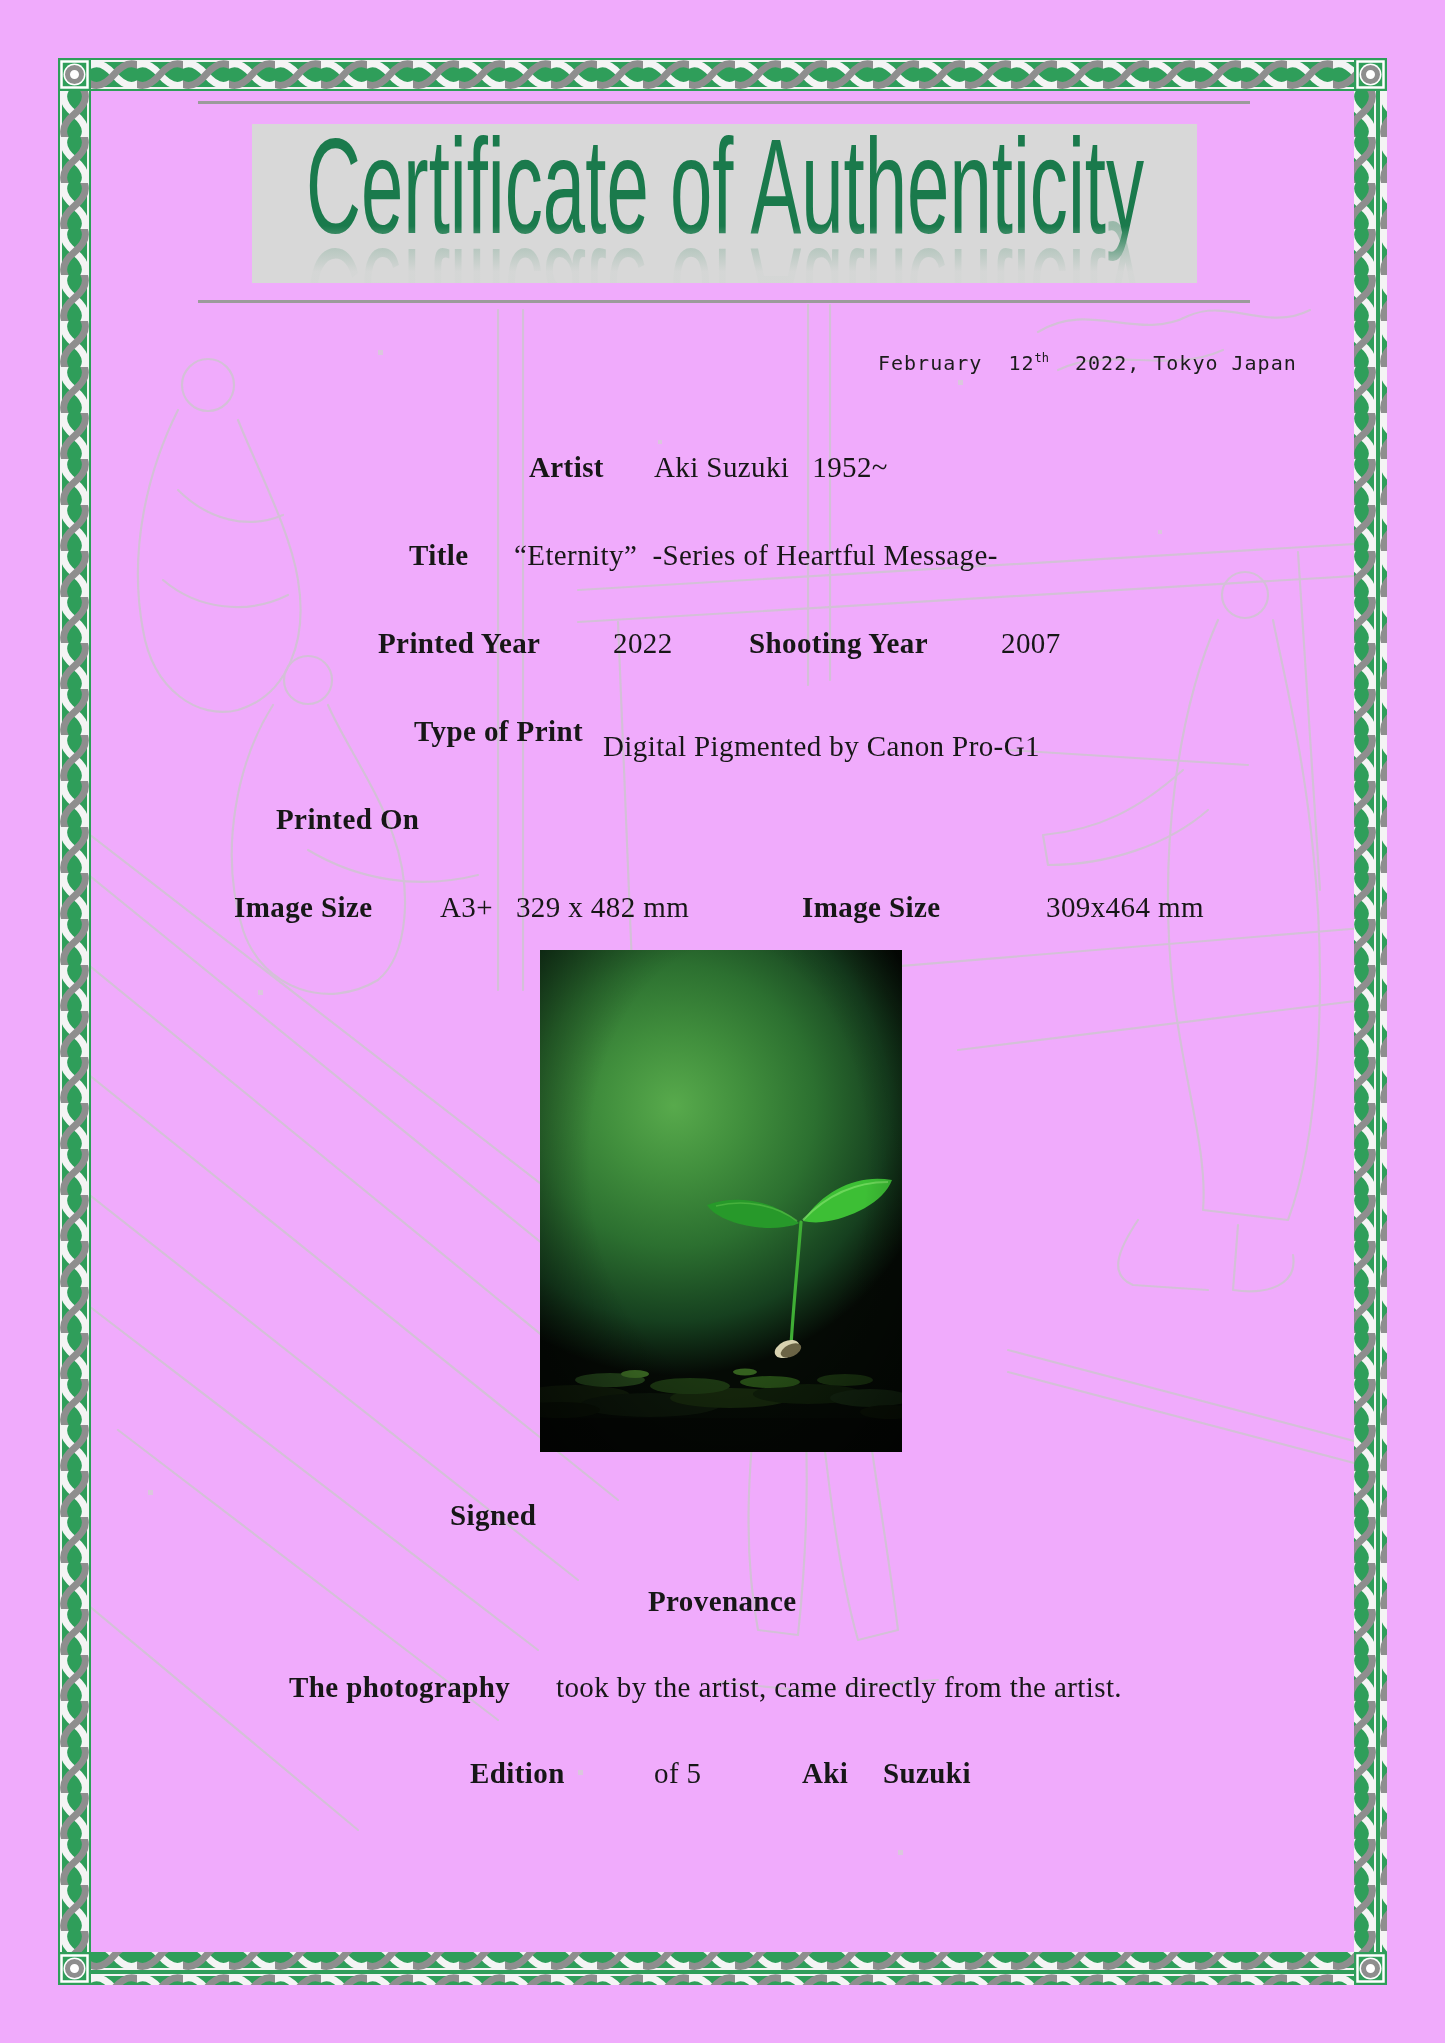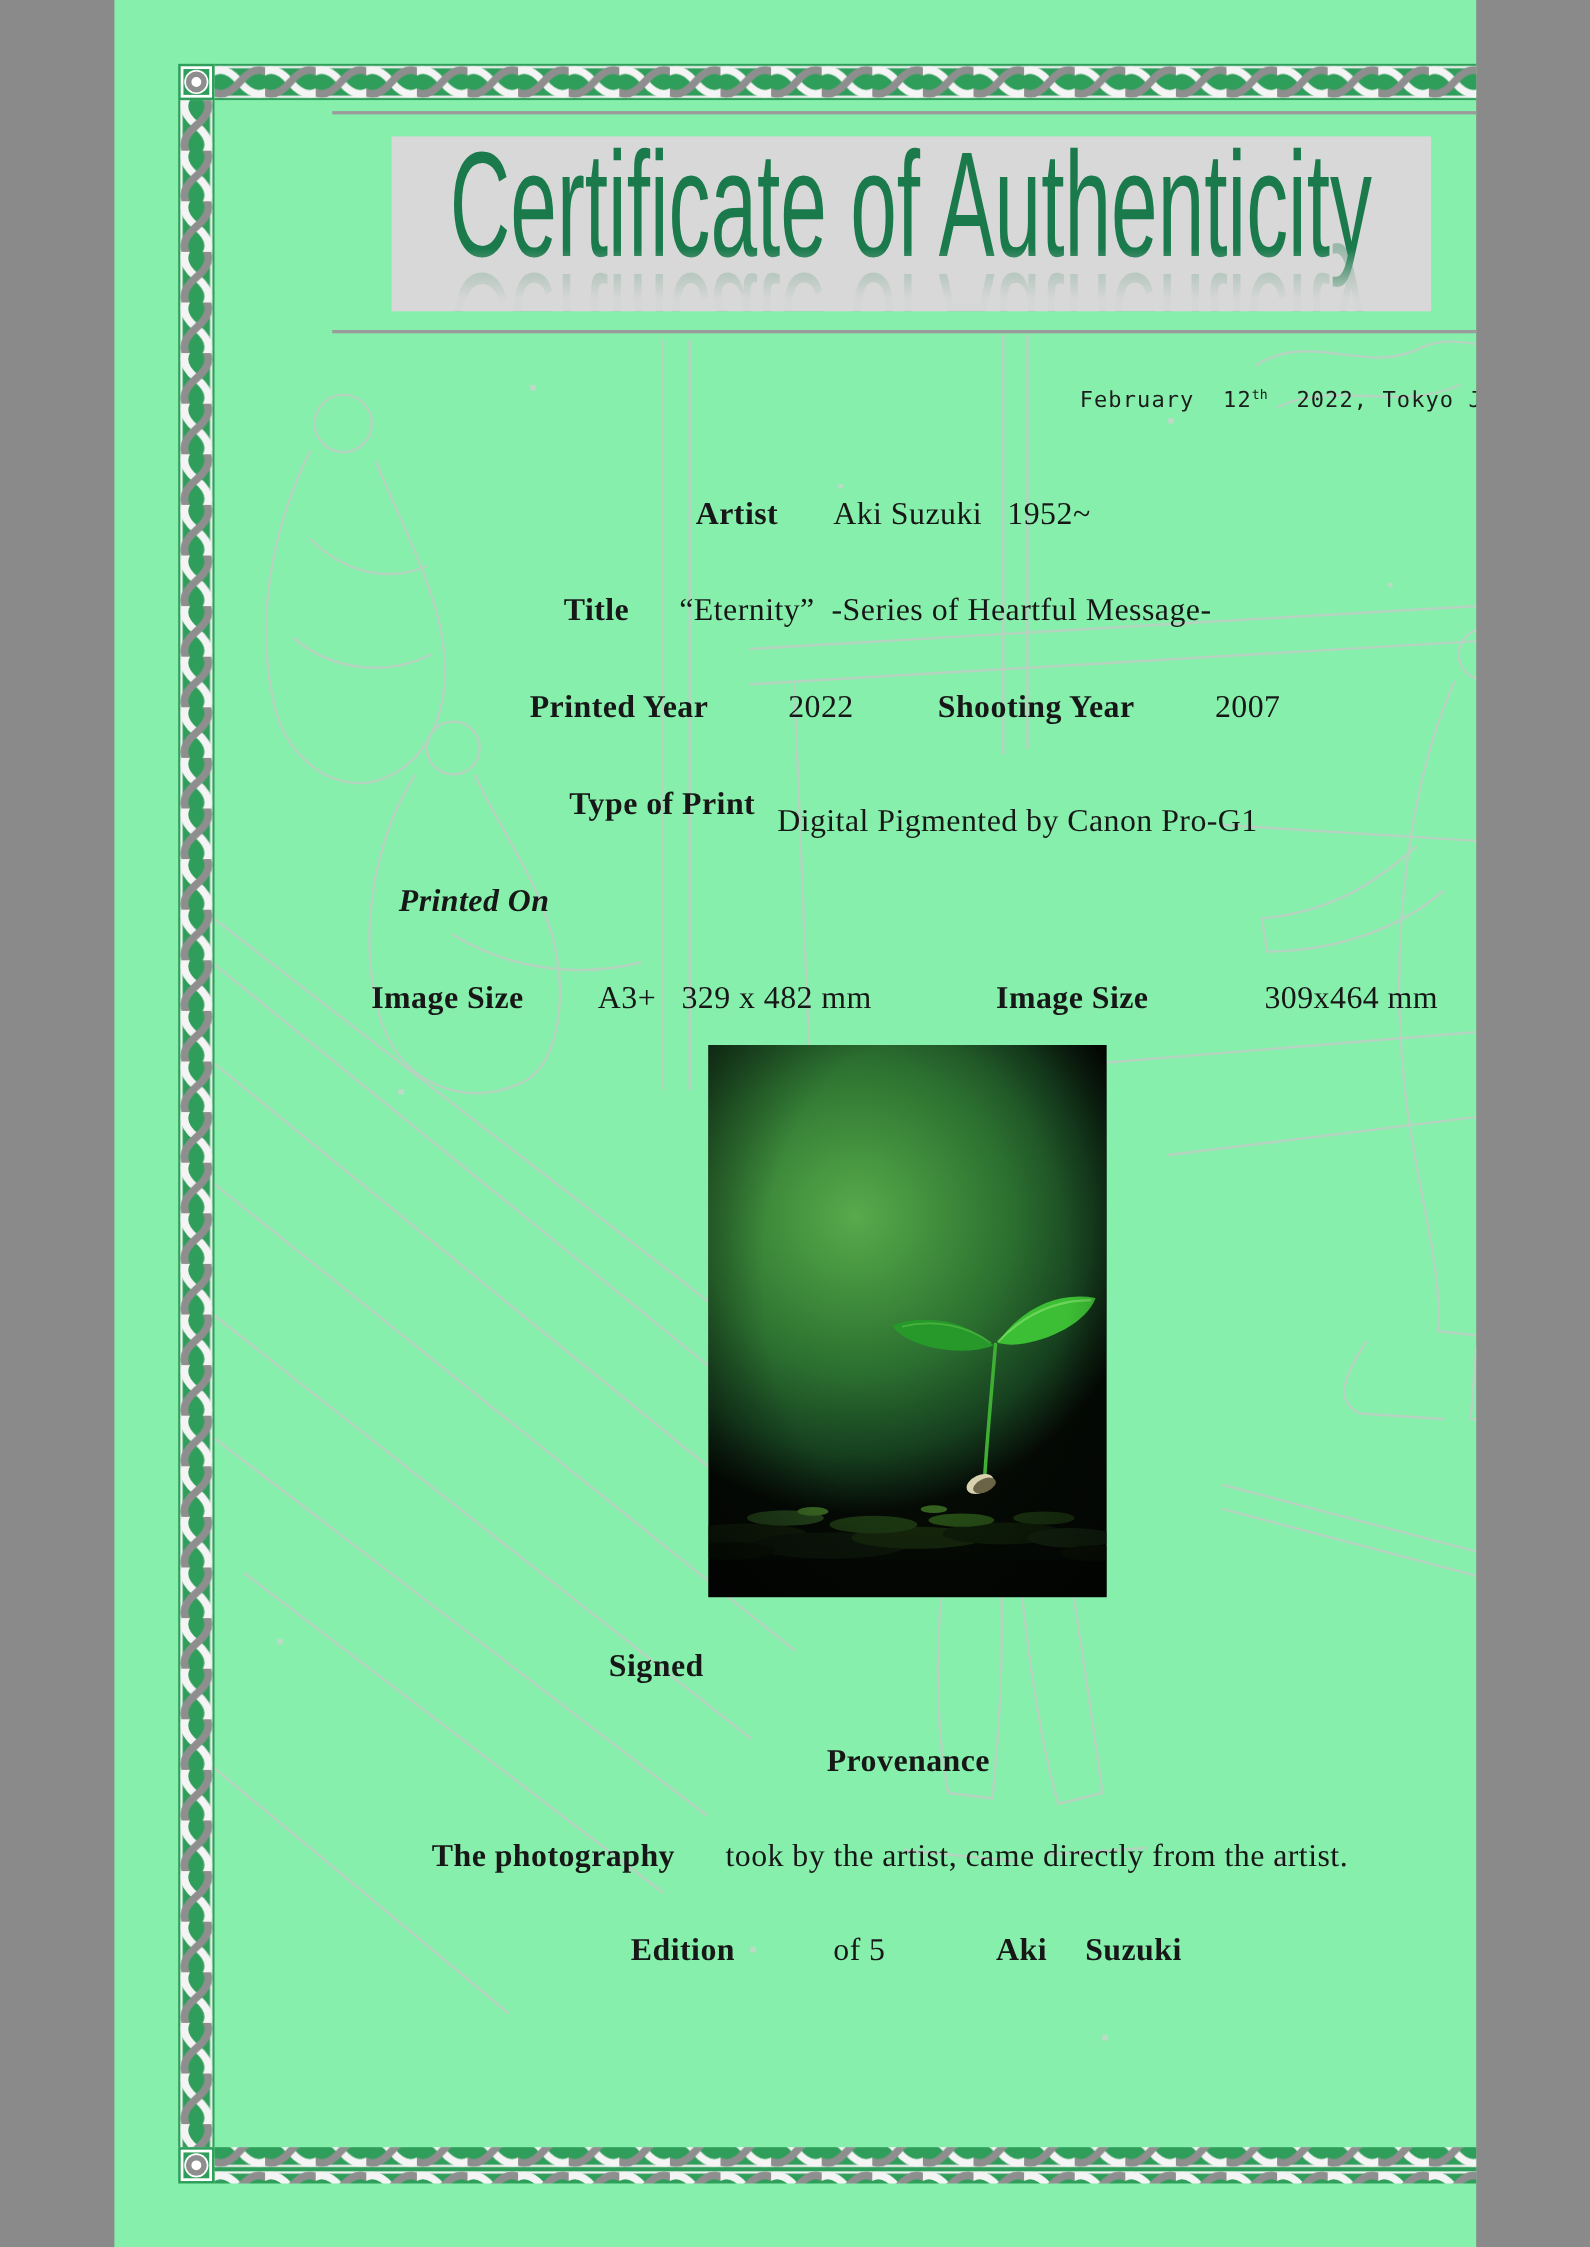--- a/index.html
+++ b/index.html
@@ -1,16 +1,16 @@
 <!DOCTYPE html>
 <html><head>
 <meta charset="utf-8">
 <style>
   html,body{margin:0;padding:0;background:#8a8a8a;}
-  .page{position:relative;width:1238px;height:2043px;background:#86efac;overflow:hidden;
+  .page{position:relative;width:1445px;height:2043px;background:#f0abfc;overflow:hidden;
         font-family:"Liberation Serif",serif;margin:0 auto;}
 
   
   .frame{position:absolute;left:0;top:0;}
 
   
   .watermark{position:absolute;left:58px;top:290px;opacity:.72;}
 
   
   .rule{position:absolute;left:198px;width:1052px;height:3px;background:#9b9b9b;}
@@ -162,21 +162,21 @@
   <span class="seg" style="left:514px;top:538px;">“Eternity”  -Series of Heartful Message-</span>
 
   <span class="seg lbl" style="left:378px;top:626px;">Printed Year</span>
   <span class="seg" style="left:613px;top:626px;">2022</span>
   <span class="seg lbl" style="left:749px;top:626px;">Shooting Year</span>
   <span class="seg" style="left:1001px;top:626px;">2007</span>
 
   <span class="seg lbl" style="left:374px;top:714px;margin-left:40px;">Type of Print</span>
   <span class="seg" style="left:603px;top:714px;margin-top:15px;">Digital Pigmented by Canon Pro-G1</span>
 
-  <span class="seg lbl" style="left:259px;top:802px;font-style:italic;">Printed On</span>
+  <span class="seg lbl" style="left:276px;top:802px;">Printed On</span>
 
   <span class="seg lbl" style="left:234px;top:890px;">Image Size</span>
   <span class="seg" style="left:440px;top:890px;">A3+   329 x 482 mm</span>
   <span class="seg lbl" style="left:802px;top:890px;">Image Size</span>
   <span class="seg" style="left:1046px;top:890px;">309x464 mm</span>
 
   <div class="photo">
     <div class="orb"></div>
     <svg class="seedling" width="362" height="502" viewBox="0 0 362 502">
 

